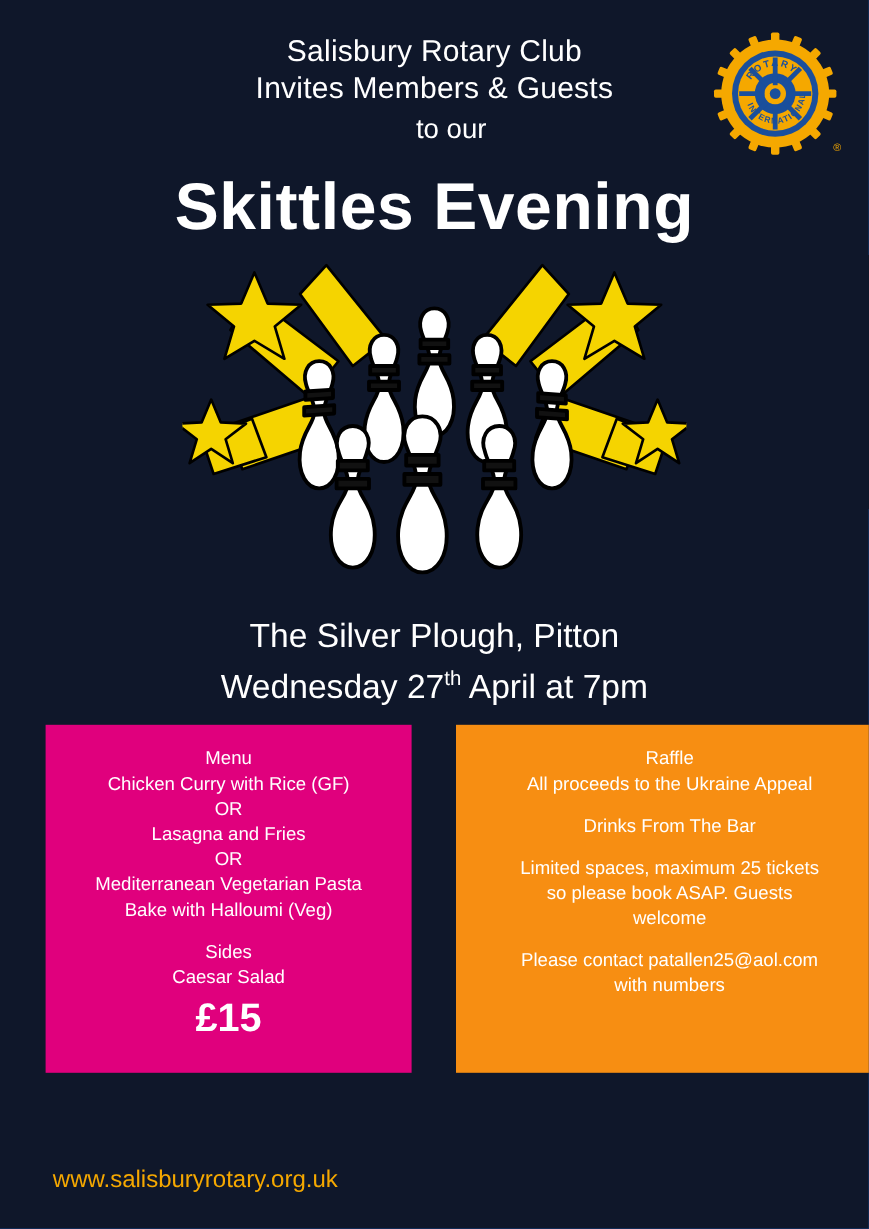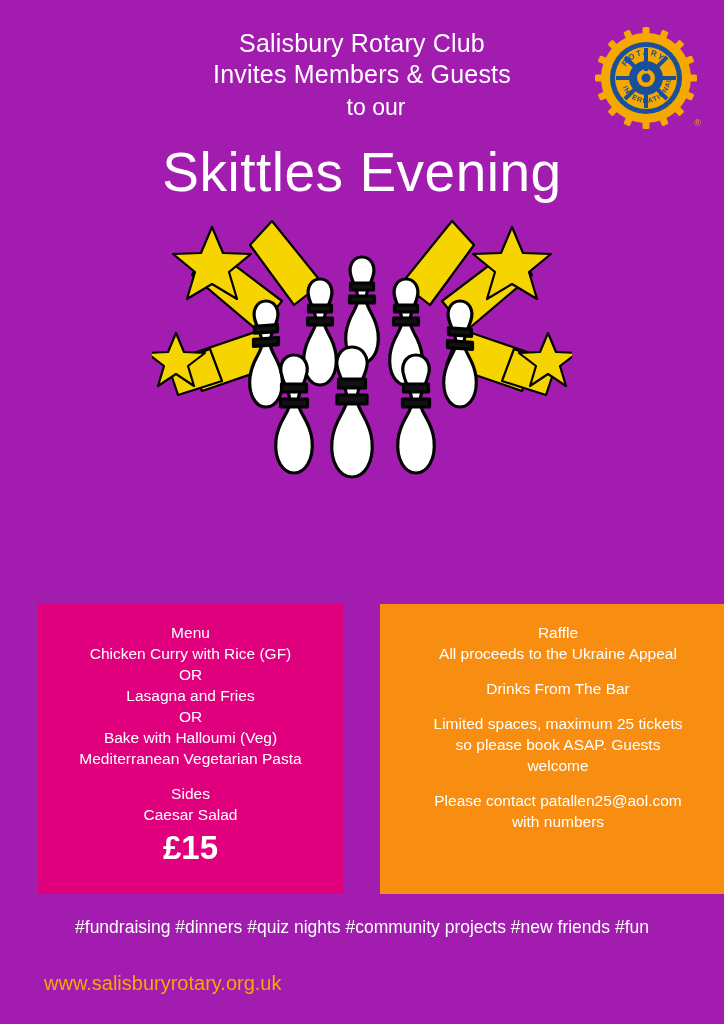--- a/index.html
+++ b/index.html
@@ -5,21 +5,21 @@
   * { box-sizing: border-box; margin: 0; padding: 0; }
   html, body {
     width: 724px; height: 1024px;
     background: #1a4f9c;
     font-family: "Liberation Sans", sans-serif;
     overflow: hidden;
   }
   .poster {
     position: relative;
     width: 724px; height: 1024px;
-    background: #a21caf;
+    background: #0f172a;
     color: #ffffff;
   }
 
   
   .header {
     position: absolute;
     top: 28px; left: 0; width: 724px;
     text-align: center;
   }
   .header .line1, .header .line2 {
@@ -33,21 +33,21 @@
     line-height: 34px;
     font-weight: 400;
     margin-left: 28px;
   }
   .title {
     position: absolute;
     top: 142px; left: 0; width: 724px;
     text-align: center;
     font-size: 55px;
     line-height: 60px;
-    font-weight: 400;
+    font-weight: 700;
     letter-spacing: .5px;
   }
 
   
   .logo {
     position: absolute;
     top: 26px; right: 26px;
     width: 104px; height: 104px;
   }
   .logo .reg {
@@ -273,29 +273,33 @@
         </g>
         <g transform="translate(240,150)">
           <path d="M24,0 C34,0 40,10 36,21 C34,30 28,37 28,47 C28,58 40,65 42,85 C44,105 35,118 24,118 C13,118 4,105 6,85 C8,65 20,58 20,47 C20,37 14,30 12,21 C8,10 14,0 24,0 Z" fill="#ffffff"></path>
           <rect x="11.5" y="29" width="25" height="8" fill="#111111"></rect>
           <rect x="10.5" y="44" width="27" height="8" fill="#111111"></rect>
         </g>
       </g>
     </svg>
   </div>
 
+  <div class="venue">
+    <div class="v1">The Silver Plough, Pitton</div>
+    <div class="v2"><span>Wednesday 27</span><sup>th</sup><span> April at 7pm</span></div>
+  </div>
 
   <div class="panel panel-menu">
     <p>Menu</p>
     <p>Chicken Curry with Rice (GF)</p>
     <p>OR</p>
     <p>Lasagna and Fries</p>
     <p>OR</p>
+    <p>Mediterranean Vegetarian Pasta</p>
     <p>Bake with Halloumi (Veg)</p>
-    <p>Mediterranean Vegetarian Pasta</p>
     <div class="spacer"></div>
     <p>Sides</p>
     <p>Caesar Salad</p>
     <div class="price">£15</div>
   </div>
 
   <div class="panel panel-raffle">
     <p>Raffle</p>
     <p>All proceeds to the Ukraine Appeal</p>
     <div class="spacer"></div>
@@ -303,18 +307,17 @@
     <div class="spacer"></div>
     <p>Limited spaces, maximum 25 tickets</p>
     <p>so please book ASAP. Guests</p>
     <p>welcome</p>
     <div class="spacer"></div>
     <p>Please contact patallen25@aol.com</p>
     <p>with numbers</p>
   </div>
 
   <div class="hashtags">
-    <div>#fundraising #dinners #quiz nights #community projects #new friends #fun</div>
   </div>
 
   <div class="website">www.salisburyrotary.org.uk</div>
 
 </div>
 
 </body></html>

